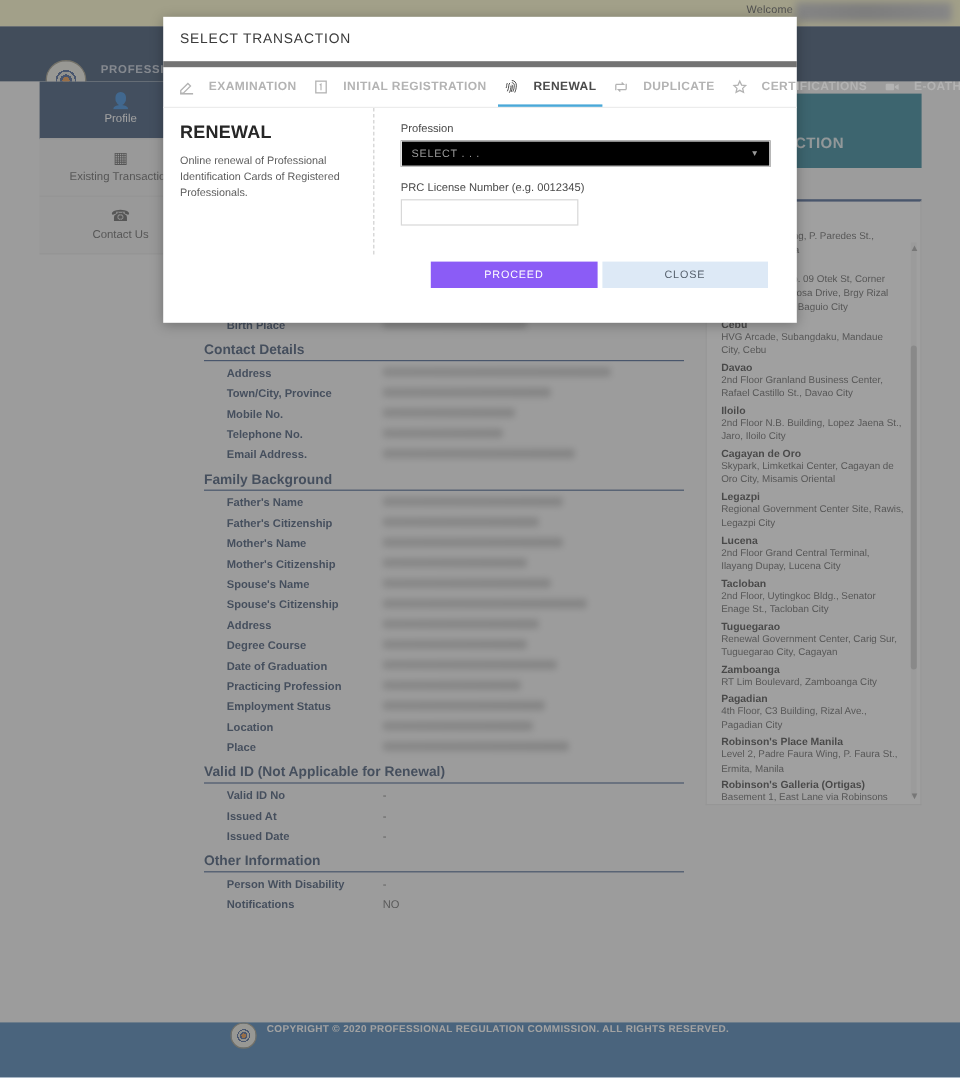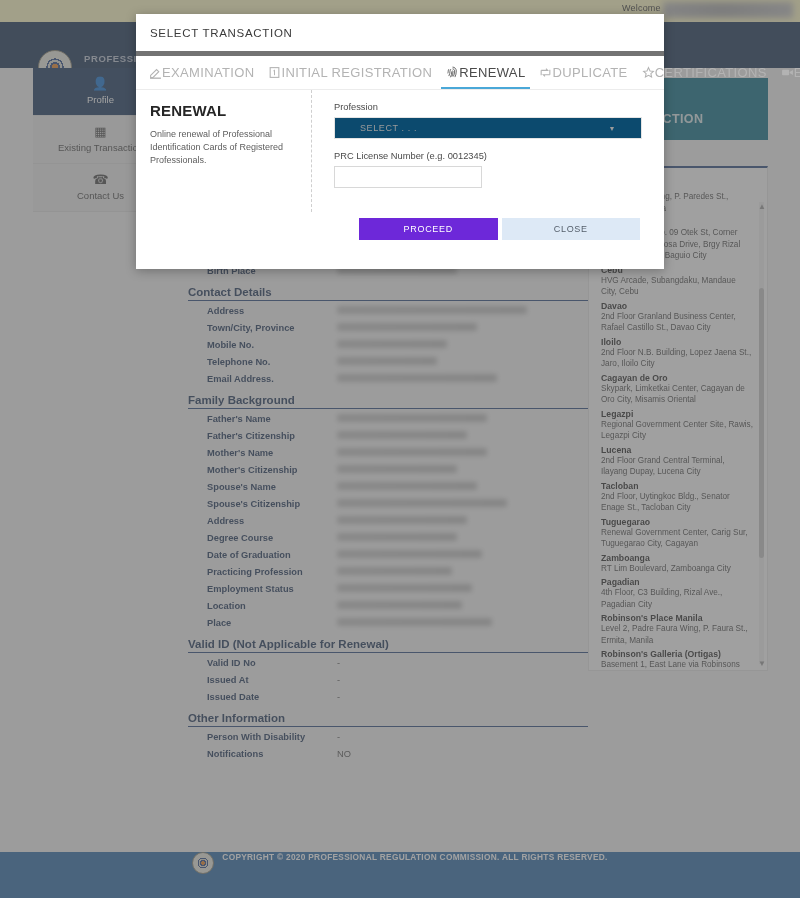--- a/index.html
+++ b/index.html
@@ -101,21 +101,21 @@
   }
   .sbar-thumb {
     position: absolute; right: 3px; top: 120px; width: 5px; height: 270px;
     background: #c3c3c3; border-radius: 3px;
   }
   .sbar-arrow {
     position: absolute; right: 1px; font-size: 8px; color: #9a9a9a;
   }
 
   
-  .form-area { position: absolute; left: 188px; top: 245px; width: 400px; }
+  .form-area { position: absolute; left: 170px; top: 245px; width: 400px; }
   .sec-head {
     font-size: 11.5px; font-weight: bold; color: #23395c;
     padding-bottom: 1px; margin-top: 7px;
   }
   .sec-head .rule { display:block; height: 1px; background: #2b4a7e; margin-top: 2px; }
   .frow { display: flex; font-size: 9.3px; color: #23395c; padding: 4px 0 3px 19px; }
   .frow .lbl { width: 130px; font-weight: bold; }
   .frow .val { color: #555; }
   .blurval {
     display: inline-block; height: 8px; border-radius: 2px;
@@ -148,58 +148,58 @@
     height: 42px; border-bottom: 5px solid #737373;
     display: flex; align-items: center; padding-left: 14px;
   }
   .modal-title { font-size: 11.5px; color: #3b3b3b; letter-spacing: .7px; }
 
   .tabs {
     height: 34px; border-bottom: 1px solid #ececec;
     display: flex; align-items: center; padding: 0 6px;
   }
   .tab {
-    display: flex; align-items: center; gap: 0;
-    height: 33px; padding: 0 7px; color: #b3b3b3; font-size: 13px;
-    letter-spacing: .35px; position: relative; white-space: nowrap;
+    display: flex; align-items: center; gap: 12px;
+    height: 33px; padding: 0 7px; color: #b3b3b3; font-size: 10px;
+    letter-spacing: .35px; position: relative; white-space: nowrap; font-weight: bold;
   }
   .tab.active { color: #4a4a4a; }
   .tab.active::after {
     content: ""; position: absolute; left: 2px; right: 2px; bottom: 0;
     height: 2px; background: #4aa8d8;
   }
   .tab svg { display: block; }
 
   .modal-body { display: flex; height: 122px; }
   .mb-left {
     width: 176px; padding: 12px 16px 0 14px;
     border-right: 1px dashed #cfcfcf;
   }
   .mb-left h2 { margin: 0; font-size: 15px; color: #262626; letter-spacing: .2px; }
   .mb-left p { margin: 9px 0 0; font-size: 9px; color: #5d5d5d; line-height: 13px; }
   .mb-right { flex: 1; padding: 12px 22px 0 22px; }
   .fld-label { font-size: 9.3px; color: #4a4a4a; margin-bottom: 5px; }
   .select-box {
-    height: 22px; border: 1px solid #e4e4e4; background: #0c4a6e;
+    height: 22px; border: 1px solid #e4e4e4; background: #000000;
     display: flex; align-items: center; justify-content: space-between;
-    padding: 0 25px; font-size: 9px; color: #9b9b9b; letter-spacing: .6px;
+    padding: 0 8px; font-size: 9px; color: #9b9b9b; letter-spacing: .6px;
   }
   .caret { font-size: 7px; color: #9b9b9b; }
   .fld-label2 { font-size: 9.3px; color: #4a4a4a; margin: 12px 0 5px; }
   .text-input {
     width: 148px; height: 22px; border: 1px solid #d8d8d8; background: #fff;
   }
   .modal-foot {
     display: flex; gap: 4px; padding: 0 24px 0 210px; margin-top: 6px;
   }
   .btn {
     height: 22px; flex: 1; border: none; font-size: 9px; letter-spacing: .7px;
     display: flex; align-items: center; justify-content: center; cursor: pointer;
   }
-  .btn-proceed { background: #6d28d9; color: #ffffff; margin-left: 13px; }
+  .btn-proceed { background: #8b5cf6; color: #ffffff; margin-left: 13px; }
   .btn-close { background: #dde9f6; color: #555f6b; }
 </style>
 </head>
 <body>
 
 <div id="page">
 
   <div class="bg-page">
 
     <div class="topstrip">

